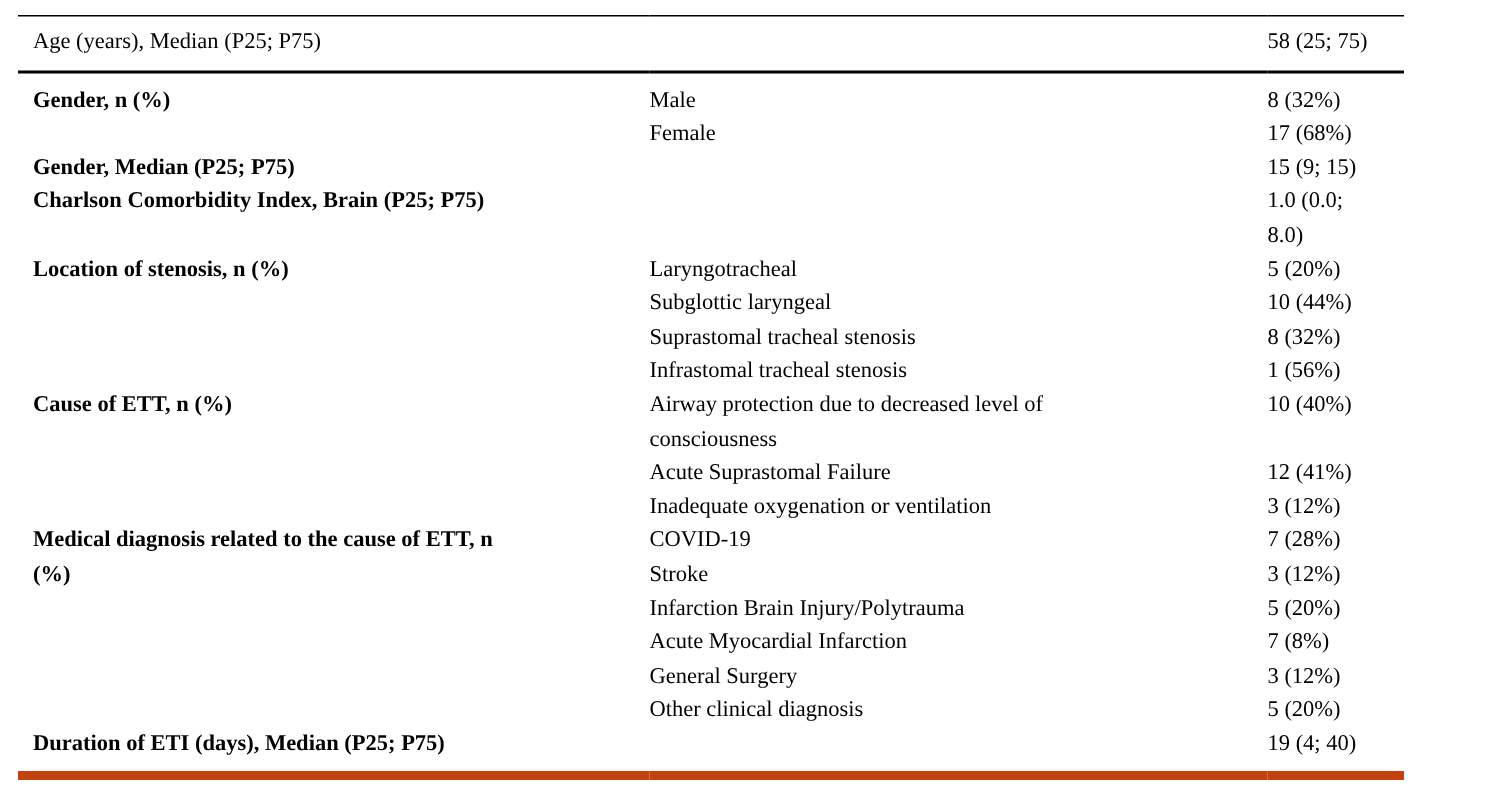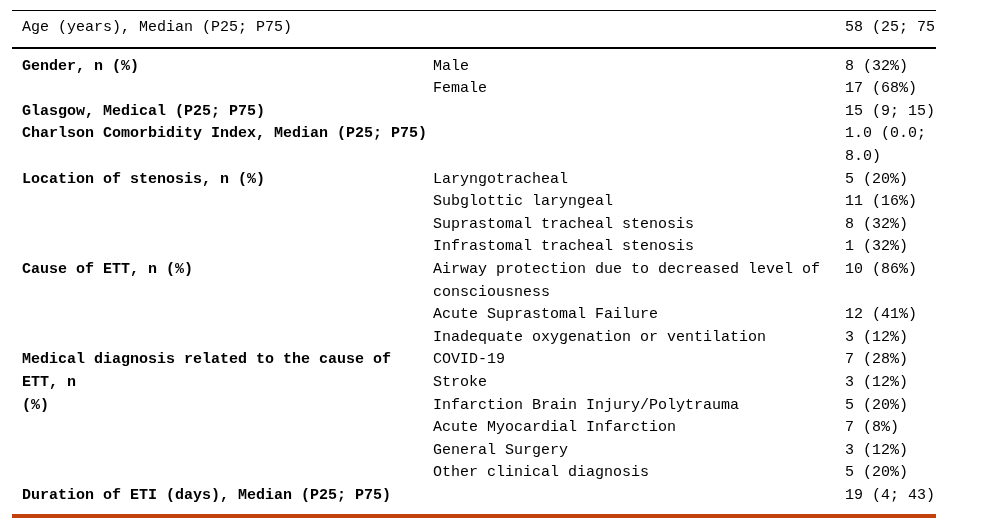--- a/index.html
+++ b/index.html
@@ -4,21 +4,21 @@
 <style>
   html, body {
     margin: 0;
     padding: 0;
     background: #ffffff;
   }
   .page {
     width: 936px;
     height: 526px;
     background: #ffffff;
-    font-family: Liberation Mono, monospace;
+    font-family: Liberation Serif, serif;
     font-size: 15px;
     color: #000000;
     overflow: hidden;
   }
   table.char-table {
     border-collapse: collapse;
     table-layout: fixed;
     width: 976px;
     margin: 10px 0 0 12px;
   }
@@ -43,21 +43,21 @@
   }
   tr.age-row td {
     padding-top: 6px;
     padding-bottom: 7px;
   }
   tr.first-body td, tr.first-body th {
     padding-top: 7px;
     margin-top: 36px;
   }
   tr.last-row {
-    border-bottom: 4px solid #c2410c;
+    border-bottom: 6px solid #c2410c;
   }
   tr.last-row td, tr.last-row th {
     padding-bottom: 7px;
   }
 </style>
 </head>
 <body>
 
 <div class="page">
   <table class="char-table">
@@ -77,55 +77,55 @@
         <th class="lbl" rowspan="2">Gender, n (%)</th>
         <td class="cat">Male</td>
         <td class="val">8 (32%)</td>
       </tr>
       <tr>
         <td class="cat">Female</td>
         <td class="val">17 (68%)</td>
       </tr>
 
       <tr>
-        <th class="lbl">Glasgow, Medical (P25; P75)</th>
+        <th class="lbl">Gender, Median (P25; P75)</th>
         <td class="cat"></td>
         <td class="val">15 (9; 15)</td>
       </tr>
 
       <tr>
-        <th class="lbl">Charlson Comorbidity Index, Median (P25; P75)</th>
+        <th class="lbl">Charlson Comorbidity Index, Brain (P25; P75)</th>
         <td class="cat"></td>
         <td class="val">1.0 (0.0;
 8.0)</td>
       </tr>
 
       <tr>
         <th class="lbl" rowspan="4">Location of stenosis, n (%)</th>
         <td class="cat">Laryngotracheal</td>
         <td class="val">5 (20%)</td>
       </tr>
       <tr>
         <td class="cat">Subglottic laryngeal</td>
-        <td class="val">11 (16%)</td>
+        <td class="val">10 (44%)</td>
       </tr>
       <tr>
         <td class="cat">Suprastomal tracheal stenosis</td>
         <td class="val">8 (32%)</td>
       </tr>
       <tr>
         <td class="cat">Infrastomal tracheal stenosis</td>
-        <td class="val">1 (32%)</td>
+        <td class="val">1 (56%)</td>
       </tr>
 
       <tr>
         <th class="lbl" rowspan="3">Cause of ETT, n (%)</th>
         <td class="cat">Airway protection due to decreased level of
 consciousness</td>
-        <td class="val">10 (86%)</td>
+        <td class="val">10 (40%)</td>
       </tr>
       <tr>
         <td class="cat">Acute Suprastomal Failure</td>
         <td class="val">12 (41%)</td>
       </tr>
       <tr>
         <td class="cat">Inadequate oxygenation or ventilation</td>
         <td class="val">3 (12%)</td>
       </tr>
 
@@ -152,17 +152,17 @@
         <td class="val">3 (12%)</td>
       </tr>
       <tr>
         <td class="cat">Other clinical diagnosis</td>
         <td class="val">5 (20%)</td>
       </tr>
 
       <tr class="last-row">
         <th class="lbl">Duration of ETI (days), Median (P25; P75)</th>
         <td class="cat"></td>
-        <td class="val">19 (4; 43)</td>
+        <td class="val">19 (4; 40)</td>
       </tr>
     </tbody>
   </table>
 </div>
 
 </body></html>

